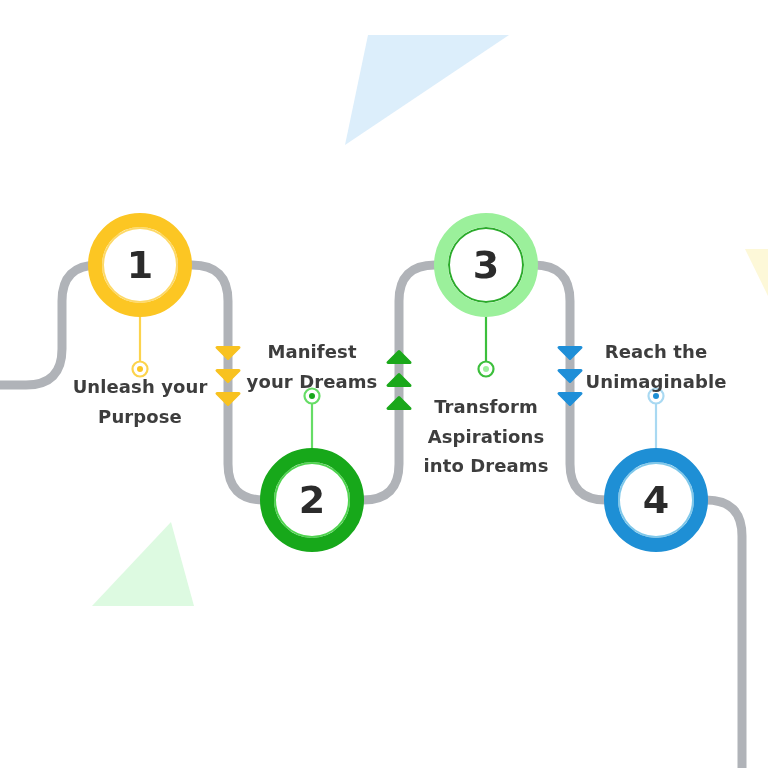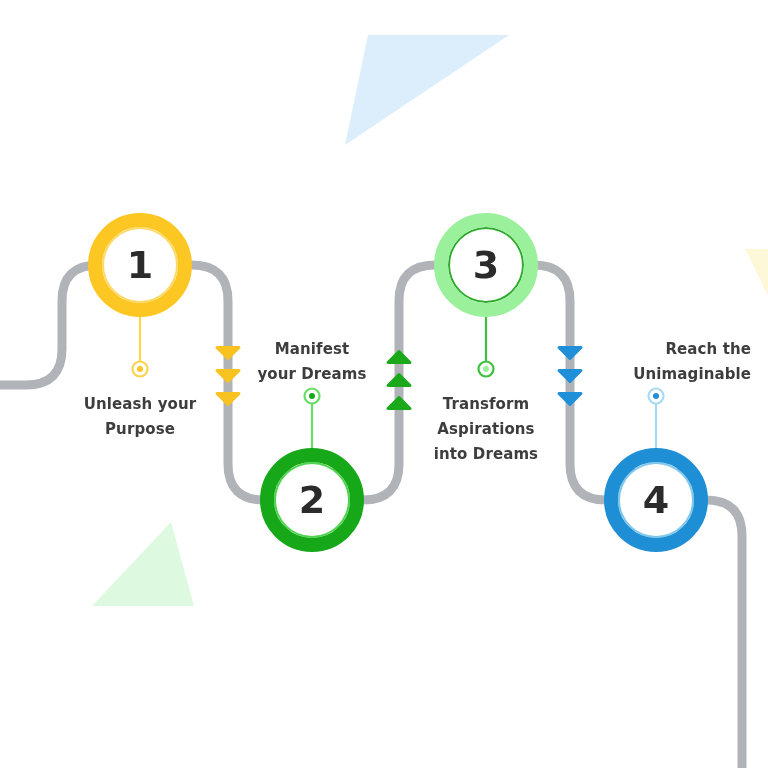--- a/index.html
+++ b/index.html
@@ -36,21 +36,21 @@
     font-size: 38px;
     color: #2b2b2b;
     line-height: 1;
     user-select: none;
   }
   .step-label {
     position: absolute;
     text-align: center;
     font-family: "DejaVu Sans", sans-serif;
     font-weight: bold;
-    font-size: 15px;
+    font-size: 18px;
     line-height: 1.65;
     color: #3d3d3d;
     letter-spacing: 0.1px;
     white-space: pre-line;
   }
 </style>
 </head>
 <body>
 
 <div id="stage">
@@ -95,23 +95,23 @@
   <div class="step-circle" style="left: 260px; top: 448px; width: 104px; height: 104px; background: rgb(255, 255, 255); border: 14px solid rgb(23, 168, 26); box-shadow: rgb(79, 212, 79) 0px 0px 0px 2px inset;">
     <span class="step-num">2</span>
   </div>
   <div class="step-circle" style="left: 434px; top: 213px; width: 104px; height: 104px; background: rgb(255, 255, 255); border: 14px solid rgb(155, 240, 155); box-shadow: rgb(43, 171, 43) 0px 0px 0px 2px inset;">
     <span class="step-num">3</span>
   </div>
   <div class="step-circle" style="left: 604px; top: 448px; width: 104px; height: 104px; background: rgb(255, 255, 255); border: 14px solid rgb(30, 143, 213); box-shadow: rgb(127, 200, 234) 0px 0px 0px 2px inset;">
     <span class="step-num">4</span>
   </div>
 
-  <div class="step-label" style="width: 190px; left: 45px; top: 392px;">Unleash your
+  <div class="step-label" style="width: 190px; left: 45px; top: 372px;">Unleash your
 Purpose</div>
   <div class="step-label" style="width: 190px; left: 217px; top: 337px;">Manifest
 your Dreams</div>
   <div class="step-label" style="width: 190px; left: 391px; top: 392px;">Transform
 Aspirations
 into Dreams</div>
-  <div class="step-label" style="width: 190px; left: 561px; top: 337px; text-align: right;">Reach the
+  <div class="step-label" style="width: 190px; left: 561px; top: 337px;">Reach the
 Unimaginable</div>
 
 </div>
 
 </body></html>

